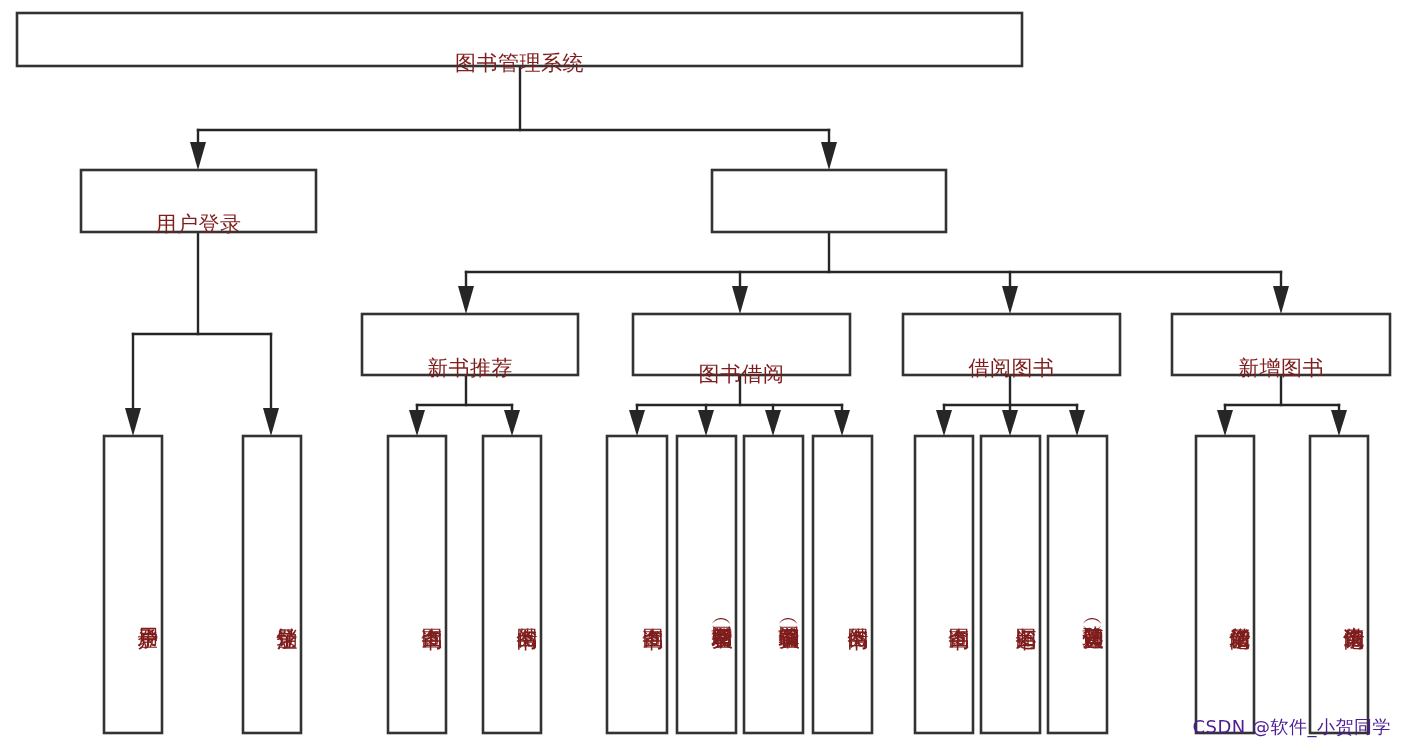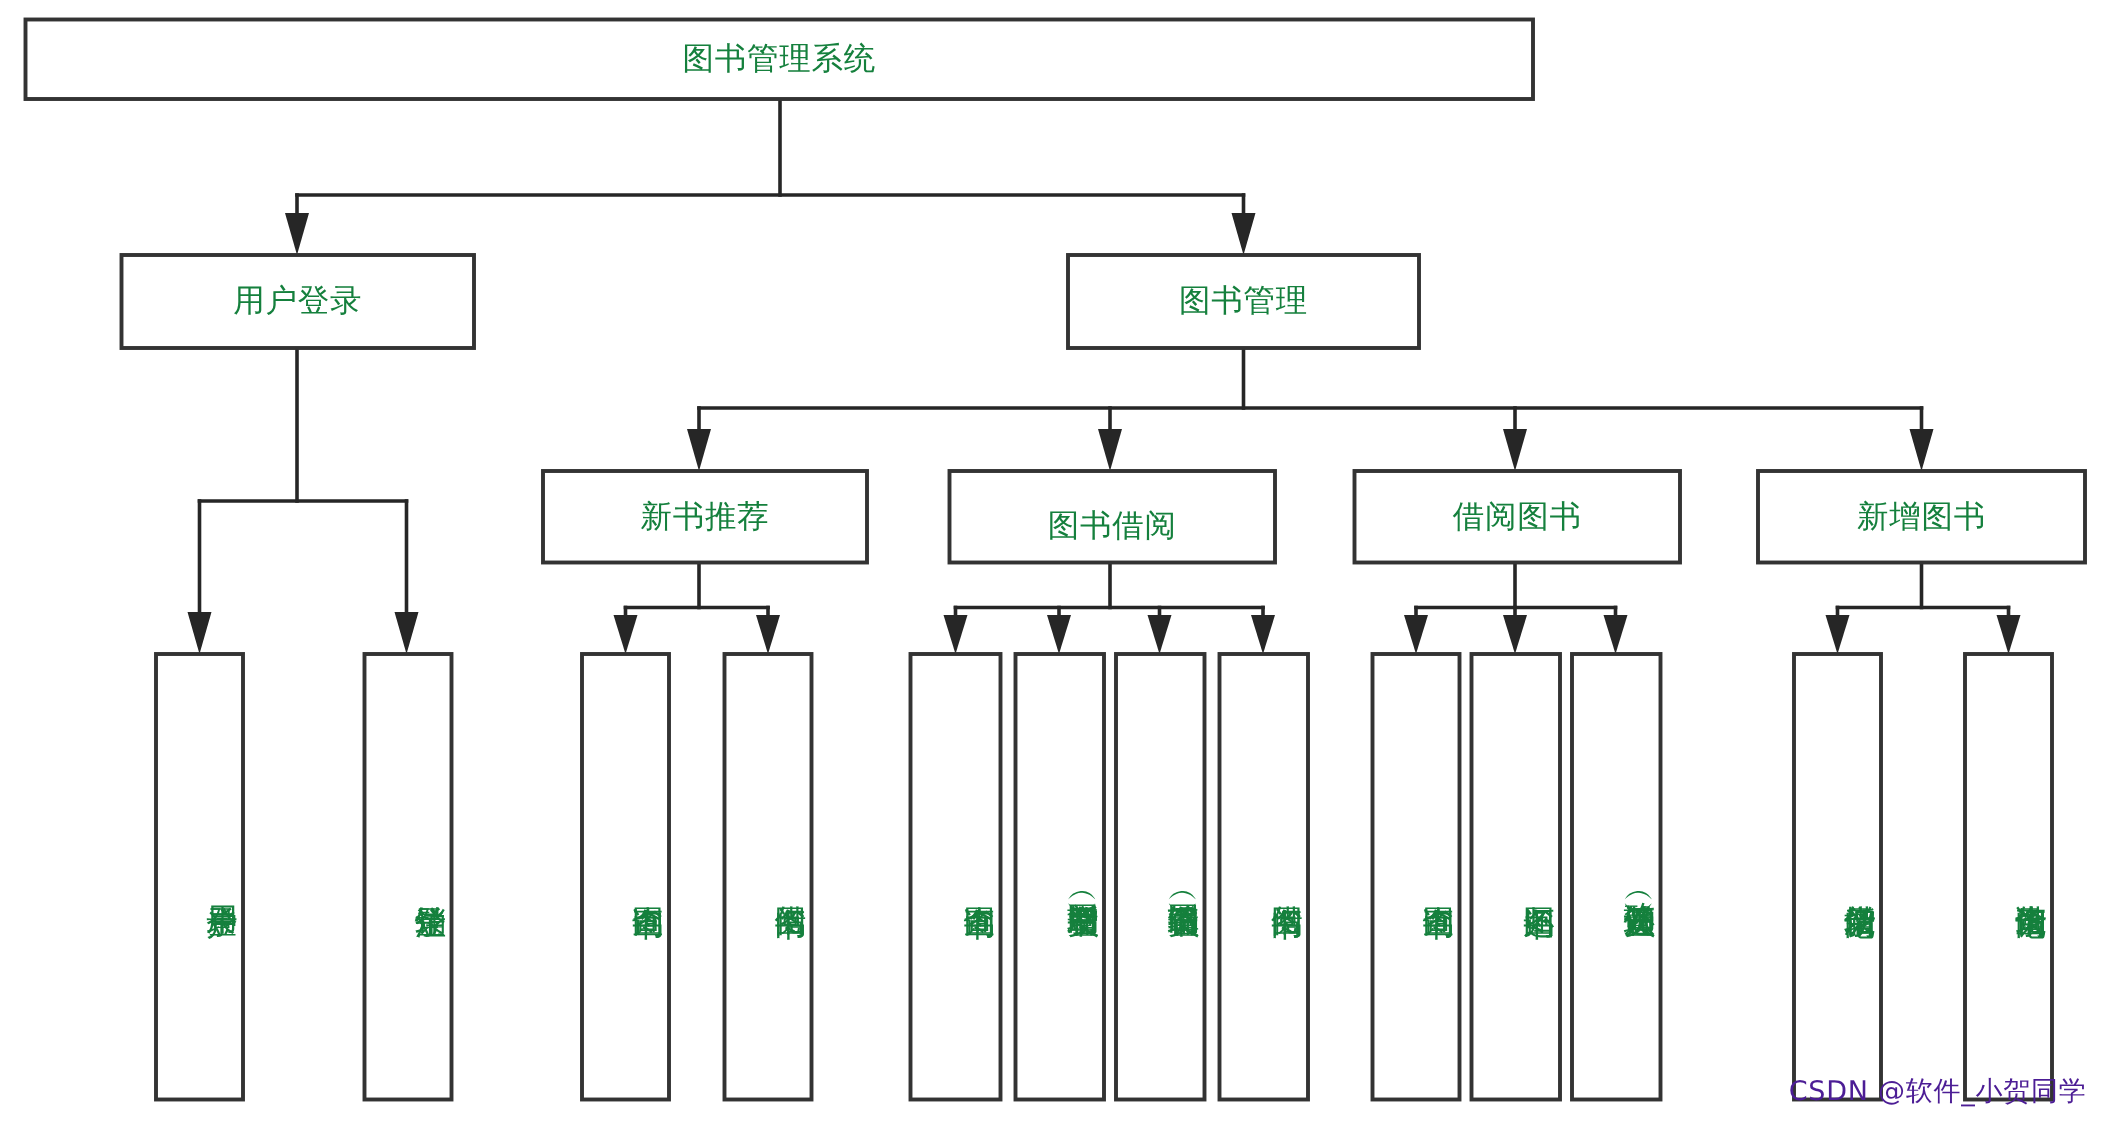--- a/index.html
+++ b/index.html
@@ -38,23 +38,24 @@
   .arrow-head {
     fill: #262626;
     stroke: none;
   }
   .node-label {
     position: absolute;
     display: flex;
     align-items: center;
     justify-content: center;
     text-align: center;
-    color: #15803d;
+    color: #7f1d1d;
     pointer-events: none;
     letter-spacing: 0.5px;
+    margin-top: 24px;
   }
   .node-label.horizontal {
     font-size: 21px;
     line-height: 1.2;
   }
   .node-label.vertical {
     writing-mode: vertical-rl;
     text-orientation: upright;
     font-size: 21px;
     line-height: 1.35;
@@ -182,21 +183,20 @@
     <rect class="node-box" x="981" y="436" width="59" height="297"></rect>
     <rect class="node-box" x="1048" y="436" width="59" height="297"></rect>
 
     <rect class="node-box" x="1196" y="436" width="58" height="297"></rect>
     <rect class="node-box" x="1310" y="436" width="58" height="297"></rect>
   </svg>
 
   <div class="node-label horizontal" style="left:17px; top:13px; width:1005px; height:53px;">图书管理系统</div>
 
   <div class="node-label horizontal" style="left:81px; top:170px; width:235px; height:62px;">用户登录</div>
-  <div class="node-label horizontal" style="left:712px; top:170px; width:234px; height:62px;">图书管理</div>
 
   <div class="node-label horizontal" style="left:362px; top:314px; width:216px; height:61px;">新书推荐</div>
   <div class="node-label horizontal" style="left:633px; top:314px; width:217px; height:74px;">图书借阅</div>
   <div class="node-label horizontal" style="left:903px; top:314px; width:217px; height:61px;">借阅图书</div>
   <div class="node-label horizontal" style="left:1172px; top:314px; width:218px; height:61px;">新增图书</div>
 
   <div class="node-label vertical" style="left:104px; top:436px; width:58px; height:297px;">用户登录</div>
   <div class="node-label vertical" style="left:243px; top:436px; width:58px; height:297px;">注销登录</div>
 
   <div class="node-label vertical" style="left:388px; top:436px; width:58px; height:297px;">查询图书</div>

